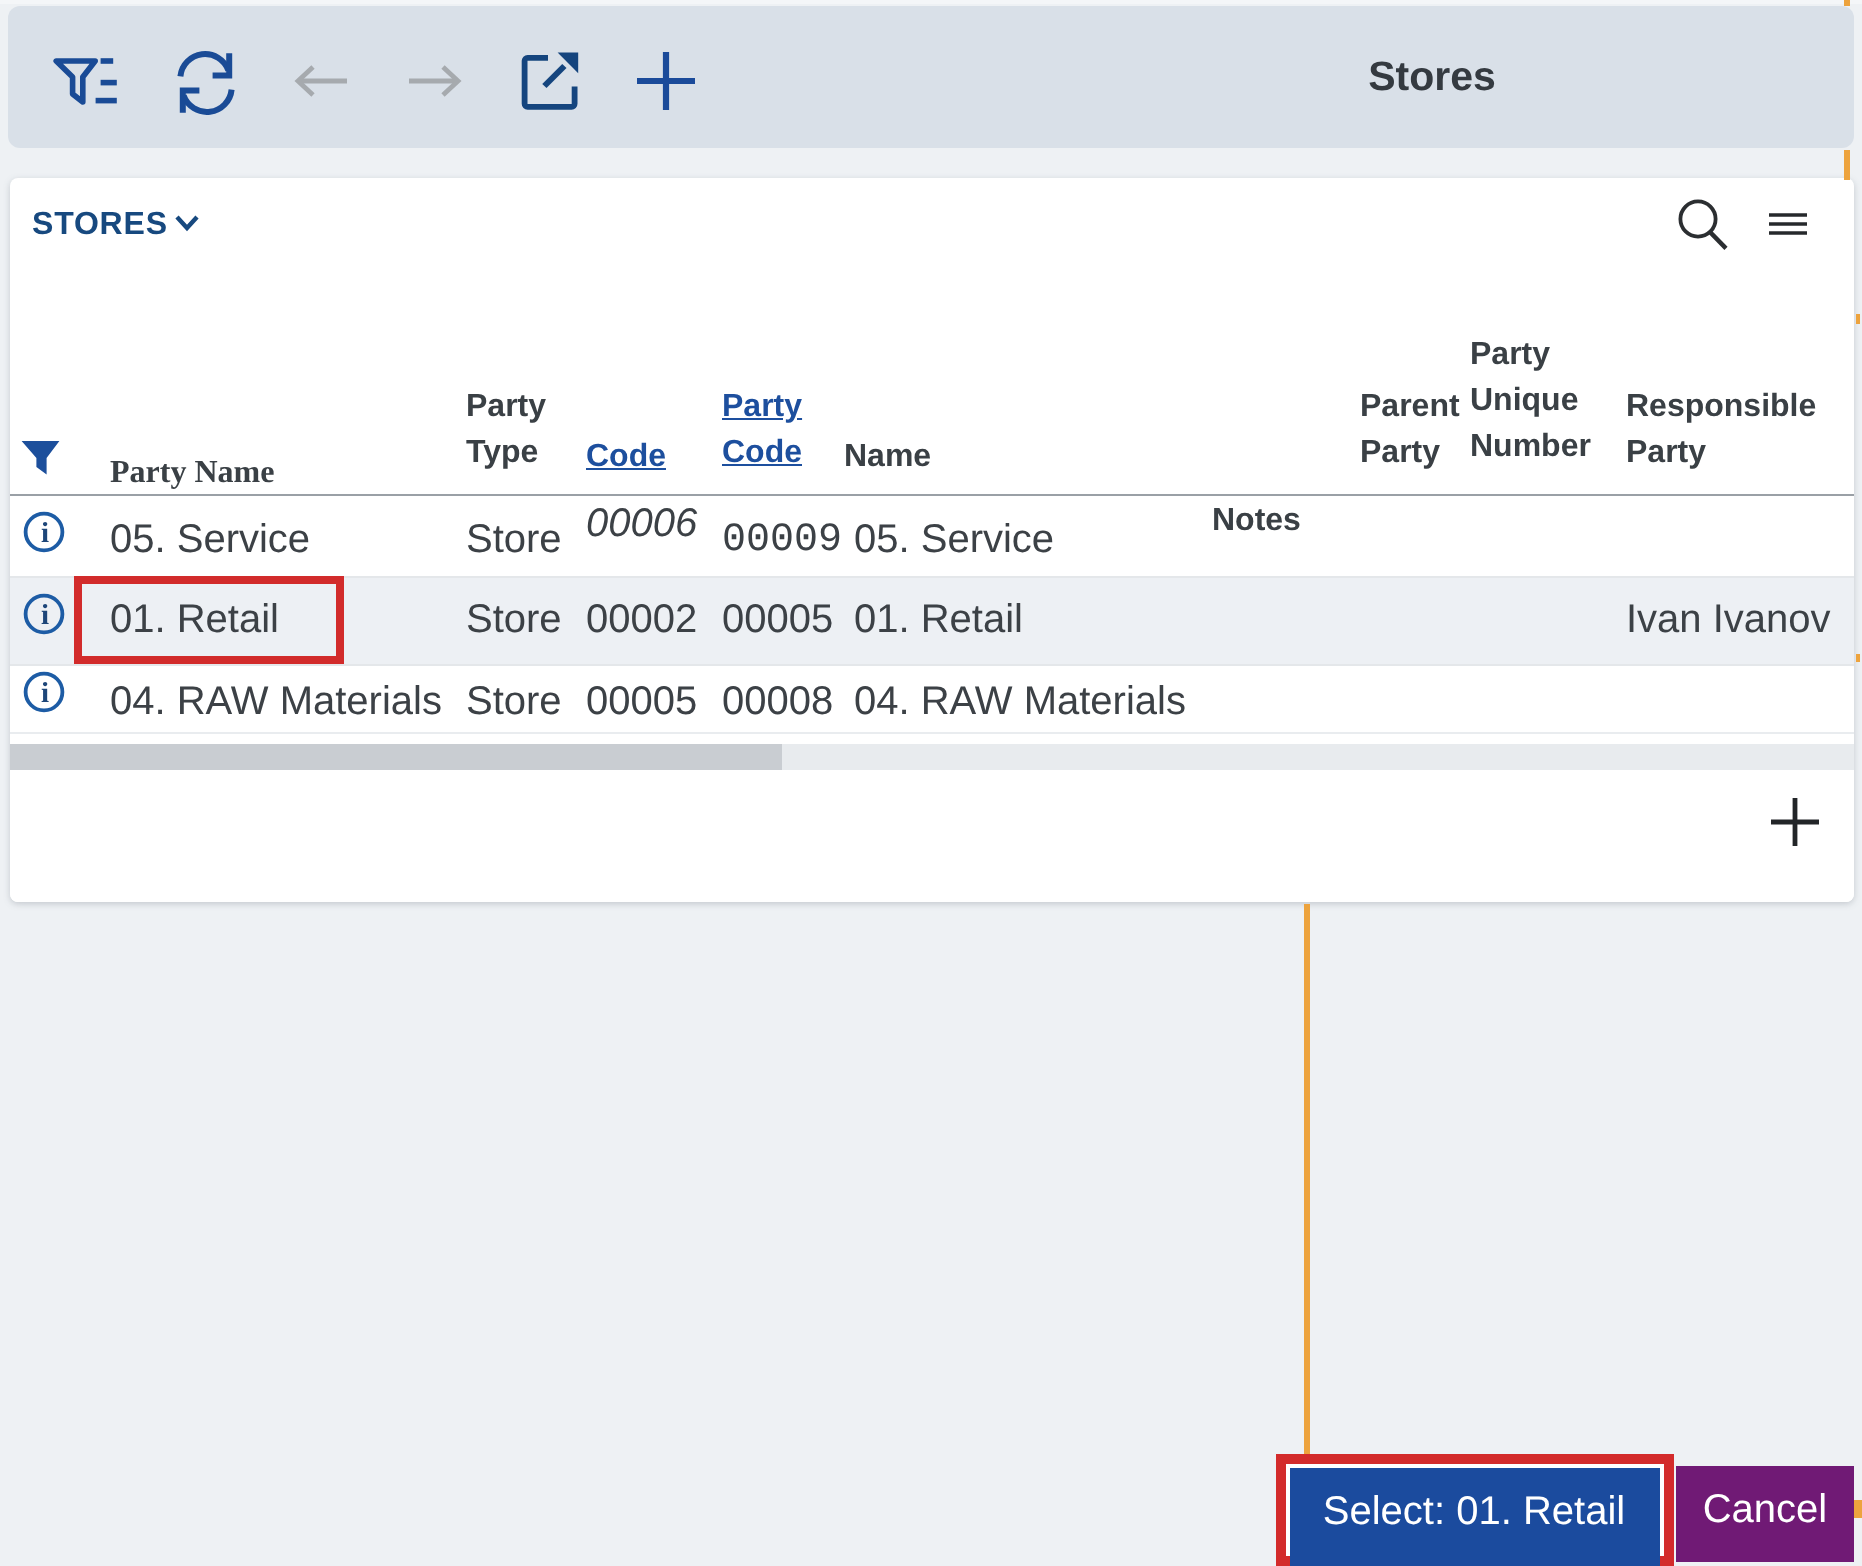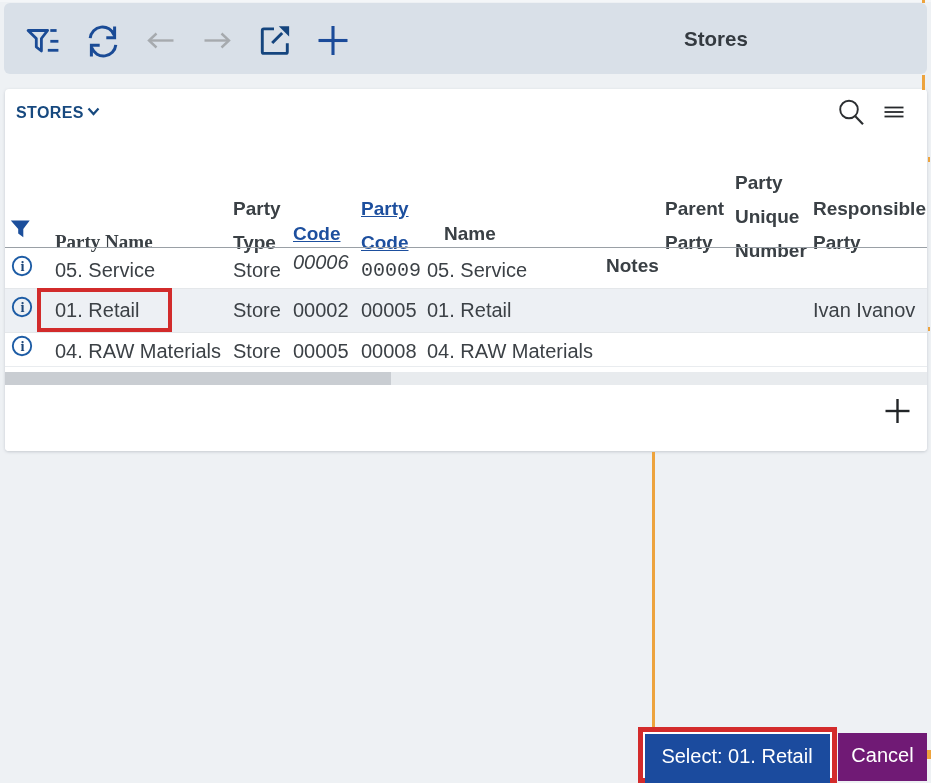--- a/index.html
+++ b/index.html
@@ -6,21 +6,21 @@
   html,body { width:931px; height:783px; overflow:hidden; }
   body { position:relative; background:#eef1f4; font-family:"Liberation Sans", sans-serif; }
   .abs { position:absolute; }
   
   .topstrip { left:0; top:0; width:931px; height:2px; background:#f4f6f8; }
   .toolbar { left:4px; top:2.5px; width:922.5px; height:71.9px; background:#d9e0e8; border-radius:6px; }
   .title { left:600px; top:27px; width:232px; text-align:center; font-size:20.5px; font-weight:bold; color:#343a40; }
   .panel { left:5px; top:89px; width:922px; height:362px; background:#ffffff; border-radius:4px; box-shadow:0 1px 3px rgba(120,130,140,0.35); }
   .stores-lbl { left:16px; top:104px; font-size:16px; font-weight:bold; letter-spacing:0.4px; color:#17497f; }
   
-  .hcell { position:absolute; font-size:19px; font-weight:bold; color:#3a4045; line-height:34px; }
+  .hcell { position:absolute; font-size:16px; font-weight:bold; color:#3a4045; line-height:23px; }
   .hlink { color:#1d4f9e; text-decoration:underline; }
   .hborder { left:5px; top:247px; width:922px; height:1.3px; background:#9aa0a6; }
   .rowline { position:absolute; height:1px; background:#e4e7ea; left:5px; width:922px; }
   .row2bg { left:5px; top:288px; width:922px; height:44px; background:#edf0f4; }
   .cell { position:absolute; font-size:20px; color:#3c4146; white-space:nowrap; }
   .redrect { left:37px; top:287.5px; width:134.5px; height:44px; border:4.5px solid #d22b2b; }
   .sbtrack { left:5px; top:372px; width:922px; height:13px; background:#e8ebee; }
   .sbthumb { left:5px; top:372px; width:386px; height:13px; background:#c9cdd2; }
   .below-sb { left:5px; top:385px; width:922px; height:66px; background:#ffffff; border-radius:0 0 4px 4px; }
   
@@ -95,23 +95,23 @@
     </g>
   </svg>
 
   <svg class="abs" style="left:10px; top:220px;" width="22" height="19" viewBox="0 0 22 19">
     <path d="M0.8 0.5 H19.7 L13.3 9 V17.3 L8.2 13.5 V9 Z" fill="#1c4f9c"></path>
   </svg>
   <div class="hcell" style="left:55px; top:225px;font-family:Liberation Serif, serif;">Party Name</div>
   <div class="hcell" style="left:233px; top:192px;">Party<br>Type</div>
   <div class="hcell hlink" style="left:293px; top:217px;">Code</div>
   <div class="hcell hlink" style="left:361px; top:192px;">Party<br>Code</div>
-  <div class="hcell" style="left:444px; top:217px;">Name</div>
+  <div class="hcell" style="left:422px; top:217px;">Name</div>
   <div class="hcell" style="left:606px; top:217px;margin-top:32px;">Notes</div>
-  <div class="hcell" style="left:665px; top:192px;">Parent<br>Party</div>
+  <div class="hcell" style="left:680px; top:192px;">Parent<br>Party</div>
   <div class="hcell" style="left:735px; top:166px;">Party<br>Unique<br>Number</div>
   <div class="hcell" style="left:813px; top:192px;">Responsible<br>Party</div>
   <div class="abs hborder"></div>
 
   <div class="abs row2bg"></div>
   <div class="rowline" style="top:288px;"></div>
   <div class="rowline" style="top:332px;"></div>
   <div class="rowline" style="top:366px; background:#e9ecef;"></div>
 
   <svg class="abs" style="left:11px; top:255px;" width="22" height="22" viewBox="0 0 22 22">

